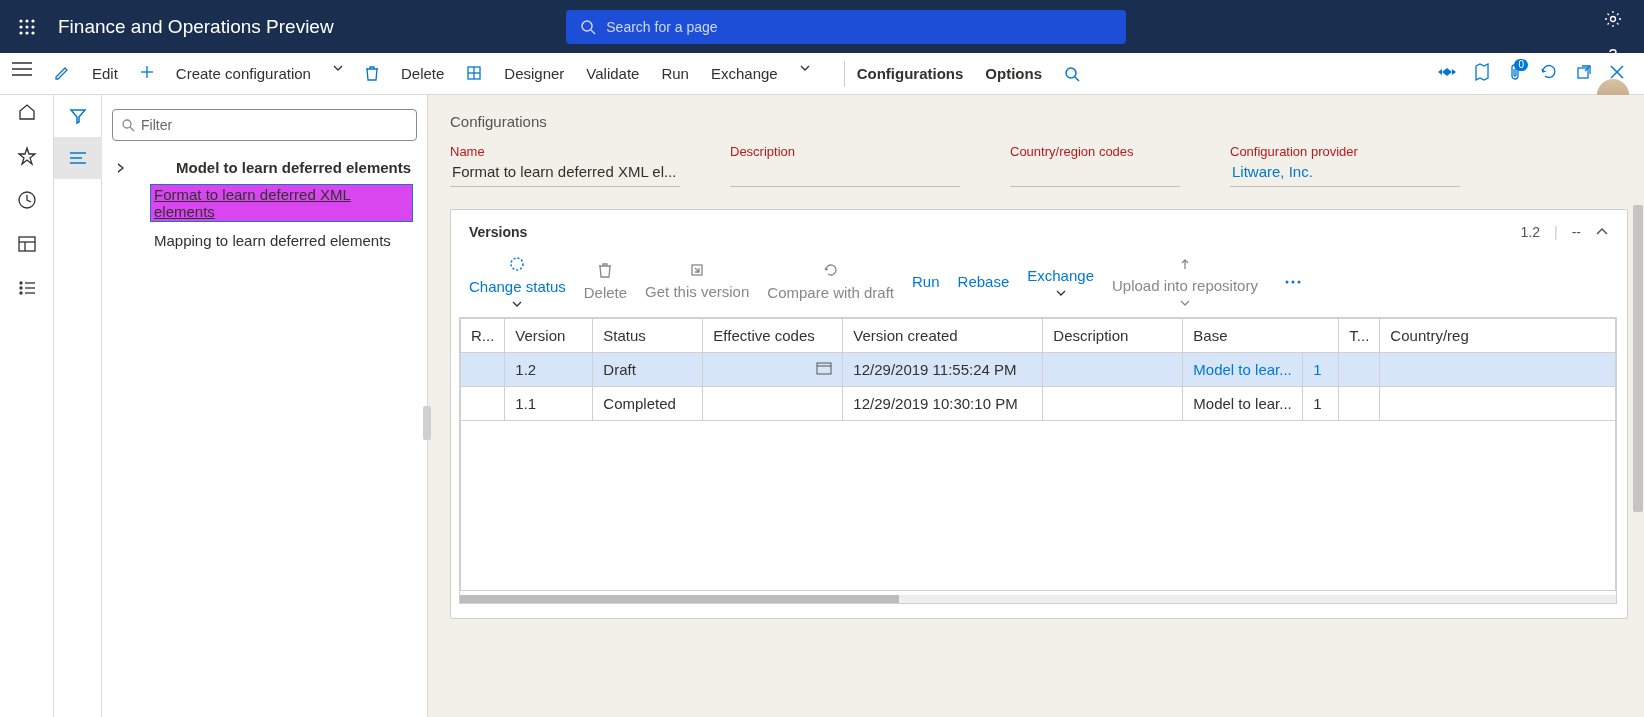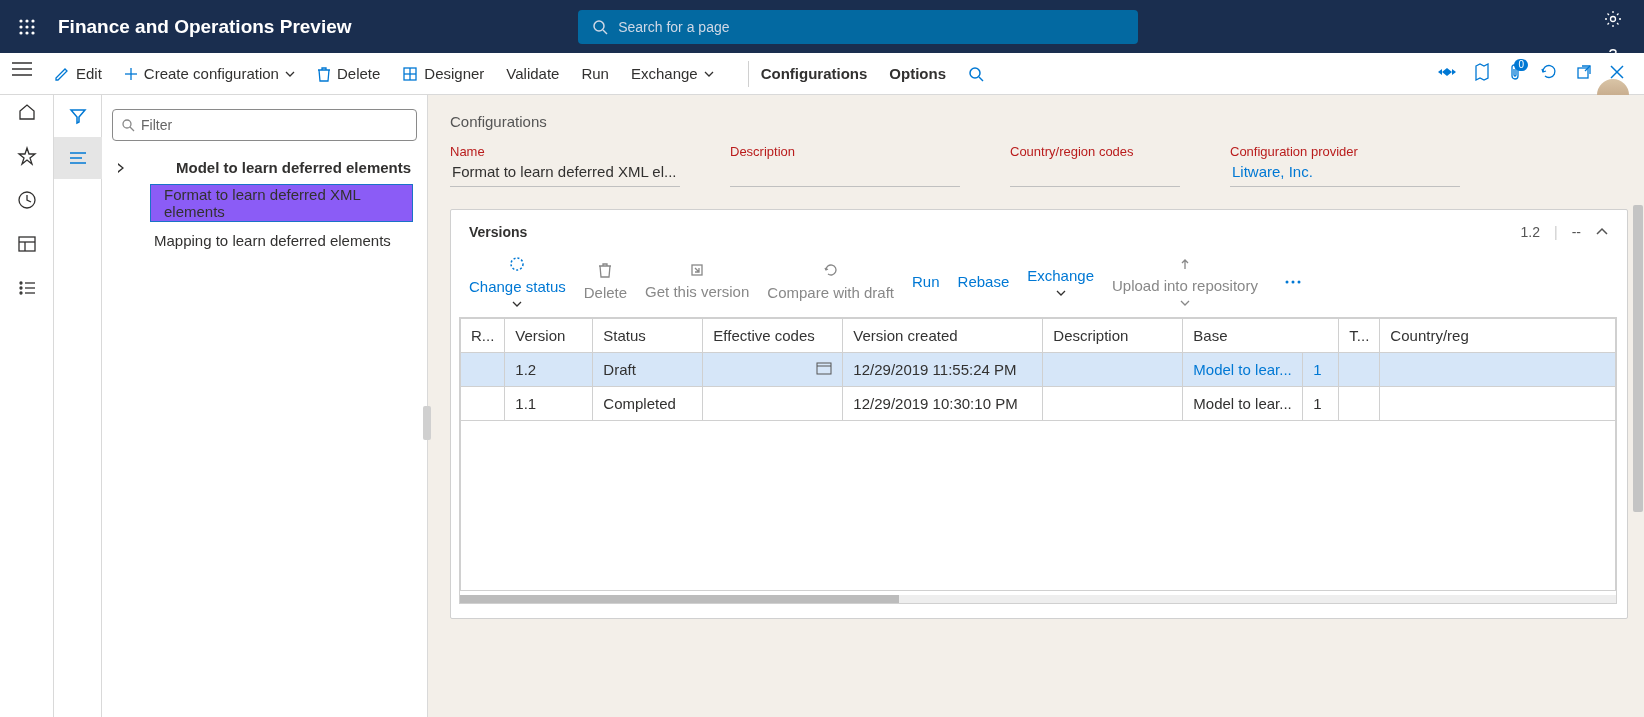--- a/index.html
+++ b/index.html
@@ -1,32 +1,32 @@
 <!DOCTYPE html>
 <html><head>
 <meta charset="utf-8">
 <style>
 * { box-sizing: border-box; margin: 0; padding: 0; }
 body { font-family: "Segoe UI", Arial, sans-serif; font-size: 14px; color: #323130; background: #fff; overflow: hidden; }
 
 
 .topbar { background: #1a2e4f; color: #fff; height: 53px; display: flex; align-items: center; padding: 0 10px; }
 .topbar .waffle { width: 34px; display: flex; justify-content: center; }
-.topbar .app-title { font-size: 19px; font-weight: 700; margin-left: 14px; }
+.topbar .app-title { font-size: 19px; font-weight: 400; margin-left: 14px; }
 .topbar .search-wrap { margin-left: auto; margin-right: auto; }
-.topbar .search { background: #0369a1; border-radius: 4px; width: 560px; height: 34px; display: flex; align-items: center; padding: 0 14px; color: #cfd8e6; }
+.topbar .search { background: #1d4ed8; border-radius: 4px; width: 560px; height: 34px; display: flex; align-items: center; padding: 0 14px; color: #cfd8e6; }
 .topbar .search svg { margin-right: 10px; }
 .topbar .right-cluster { display: flex; align-items: center; gap: 12px; margin-left: auto; flex-direction: column; }
 .topbar .company { font-size: 15px; }
 .topbar .avatar { width: 32px; height: 32px; border-radius: 50%; background: linear-gradient(#d9c4a6, #b89878); display: inline-block; }
 .topbar .icon-btn { display: flex; align-items: center; justify-content: center; width: 24px; height: 24px; cursor: pointer; }
 
 
 .cmdbar { height: 42px; border-bottom: 1px solid #d9d9d9; display: flex; align-items: center; padding: 0 0 0 54px; background: #fff; font-size: 15px; }
-.cmdbar .cmd { display: flex; align-items: center; gap: 6px; margin-right: 22px; color: #323130; cursor: pointer; }
+.cmdbar .cmd { display: flex; align-items: flex-start; gap: 22px; margin-right: 22px; color: #323130; cursor: pointer; }
 .cmdbar .sep { width: 1px; height: 26px; background: #d0d0d0; margin: 0 12px; }
 .cmdbar .cmd.bold { font-weight: 600; }
 .cmdbar .right-icons { margin-left: auto; display: flex; align-items: center; gap: 18px; padding-right: 20px; }
 .cmdbar .blue { color: #0078d4; }
 .badge { background: #0078d4; color: #fff; border-radius: 8px; font-size: 10px; padding: 0 4px; position: absolute; top: -4px; right: -6px; line-height: 12px; }
 .relpos { position: relative; }
 
 
 .layout { display: flex; height: calc(100vh - 95px); }
 .rail { width: 54px; border-right: 1px solid #d9d9d9; display: flex; flex-direction: column; align-items: center; padding-top: 6px; gap: 22px; background: #fff; color: #323130; }
@@ -40,21 +40,21 @@
 
 
 .treepane { width: 326px; border-right: 1px solid #d9d9d9; padding: 14px 10px 10px 10px; background: #fff; position: relative; }
 .treepane .filter-box { width: 100%; height: 32px; border: 1px solid #8a8a8a; border-radius: 4px; display: flex; align-items: center; padding: 0 8px; color: #666; }
 .treepane .filter-box svg { margin-right: 6px; }
 .tree { margin-top: 14px; font-size: 15px; }
 .tree .node { display: flex; align-items: center; padding: 4px 4px; cursor: pointer; }
 .tree .node .arrow { width: 16px; display: inline-block; }
 .tree .node.root { font-weight: 600; gap: 44px; }
 .tree .child { padding-left: 38px; }
-.tree .child.selected .label { background: #8b5cf6; border: 1px solid #1a73c7; padding: 1px 13px; }
+.tree .child.selected .label { background: #d946ef; border: 1px solid #1a73c7; padding: 1px 3px; text-decoration: underline; }
 .tree .child .label { padding: 2px 4px; }
 .drag-handle { position: absolute; right: -4px; top: 50%; width: 8px; height: 34px; background: #d0d0d0; border-radius: 2px; }
 
 
 .main { flex: 1; background: #f3efe9; padding: 18px 16px 10px 22px; overflow: auto; }
 .main h3.page { font-size: 15px; font-weight: 400; color: #555; margin-bottom: 14px; }
 .fields-row { display: flex; gap: 50px; margin-bottom: 22px; }
 .field { display: flex; flex-direction: column; min-width: 230px; }
 .field label { font-size: 13px; color: #b91c1c; }
 .field .value { font-size: 15px; padding: 4px 2px; border-bottom: 1px solid #c0c0c0; min-height: 28px; white-space: nowrap; overflow: hidden; text-overflow: ellipsis; max-width: 230px; }

